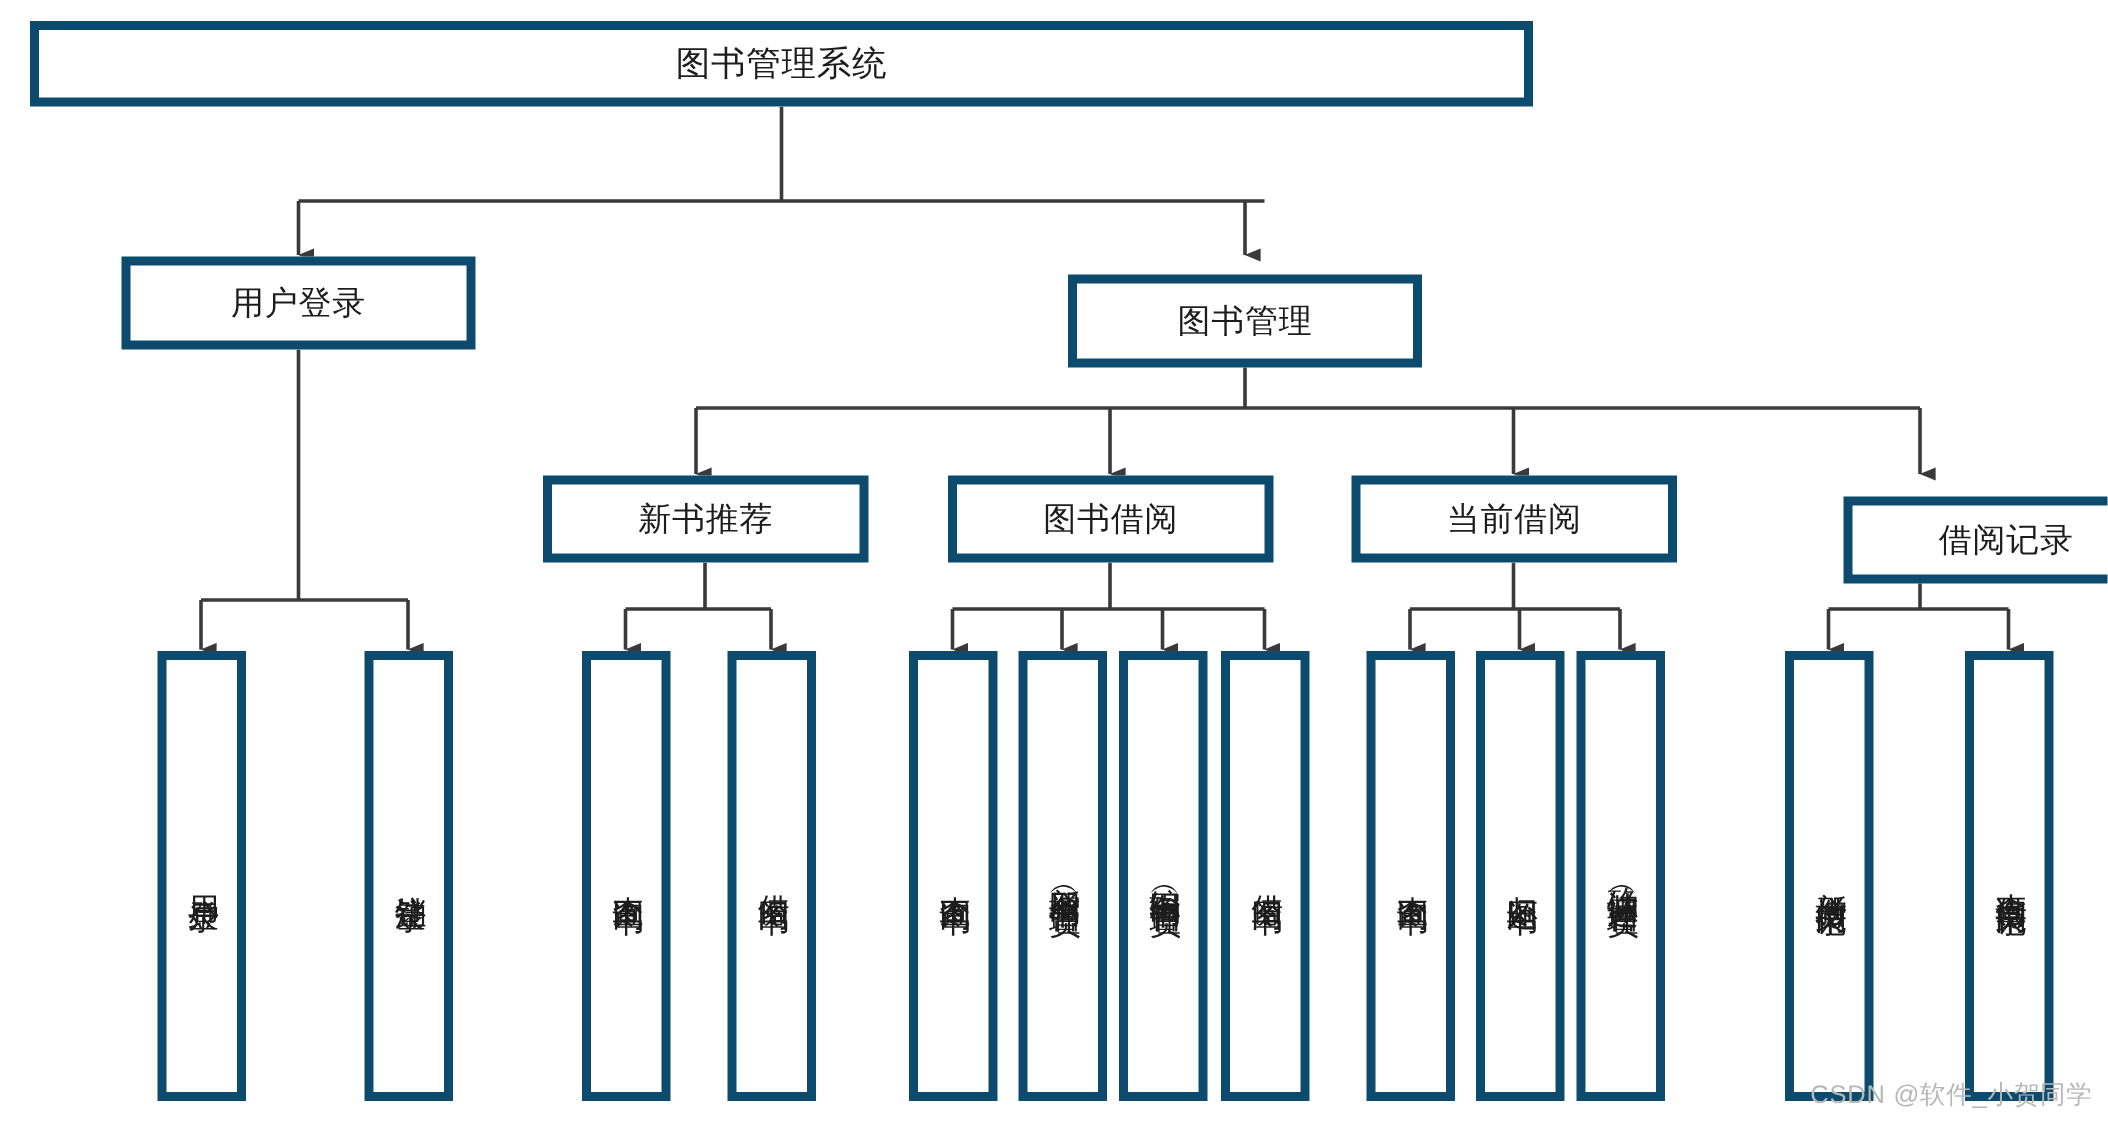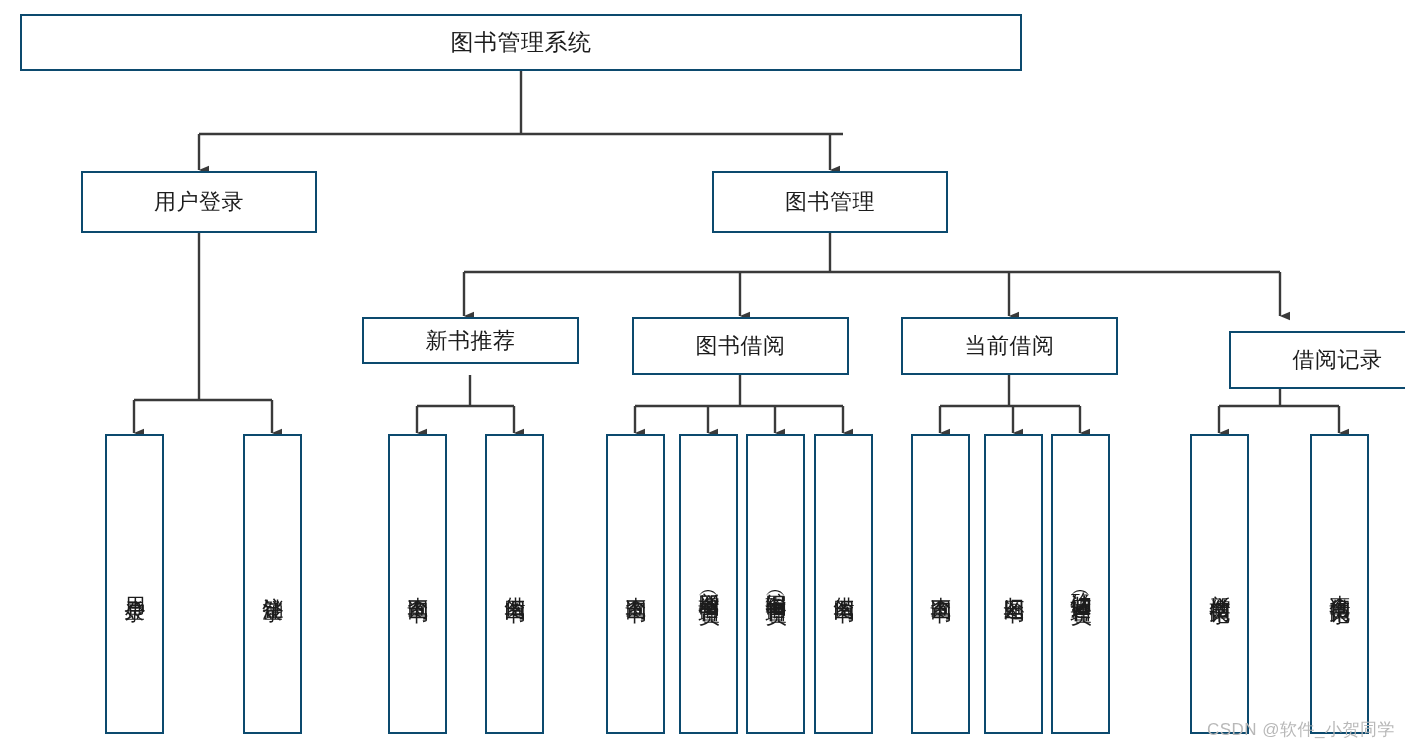--- a/index.html
+++ b/index.html
@@ -16,21 +16,21 @@
   #diagram-root {
     position: relative;
     width: 1405px;
     height: 747px;
     background: #ffffff;
   }
   .node {
     position: absolute;
     box-sizing: border-box;
     background: #ffffff;
-    border: 2px solid #0c4a6e;
+    border: 6px solid #0c4a6e;
     display: flex;
     align-items: center;
     justify-content: center;
     color: #1c1c1c;
   }
   .node.horiz {
     font-size: 22px;
     letter-spacing: 0.5px;
   }
   .node.vert {
@@ -142,25 +142,25 @@
     </g>
   </svg>
 
   <div class="node horiz root" style="left: 20px; top: 14px; width: 1002px; height: 57px;">
     <span>图书管理系统</span>
   </div>
 
   <div class="node horiz" style="left: 81px; top: 171px; width: 236px; height: 62px;">
     <span>用户登录</span>
   </div>
-  <div class="node horiz" style="left: 712px; top: 171px; width: 236px; height: 62px;">
+  <div class="node horiz" style="left: 712px; top: 183px; width: 236px; height: 62px;">
     <span>图书管理</span>
   </div>
 
-  <div class="node horiz" style="left: 362px; top: 317px; width: 217px; height: 47px;">
+  <div class="node horiz" style="left: 362px; top: 317px; width: 217px; height: 58px;">
     <span>新书推荐</span>
   </div>
   <div class="node horiz" style="left: 632px; top: 317px; width: 217px; height: 58px; justify-content: center;">
     <span>图书借阅</span>
   </div>
   <div class="node horiz" style="left: 901px; top: 317px; width: 217px; height: 58px; text-align: right;">
     <span>当前借阅</span>
   </div>
   <div class="node horiz" style="left: 1229px; top: 317px; width: 217px; height: 58px; margin-top: 14px;">
     <span>借阅记录</span>

